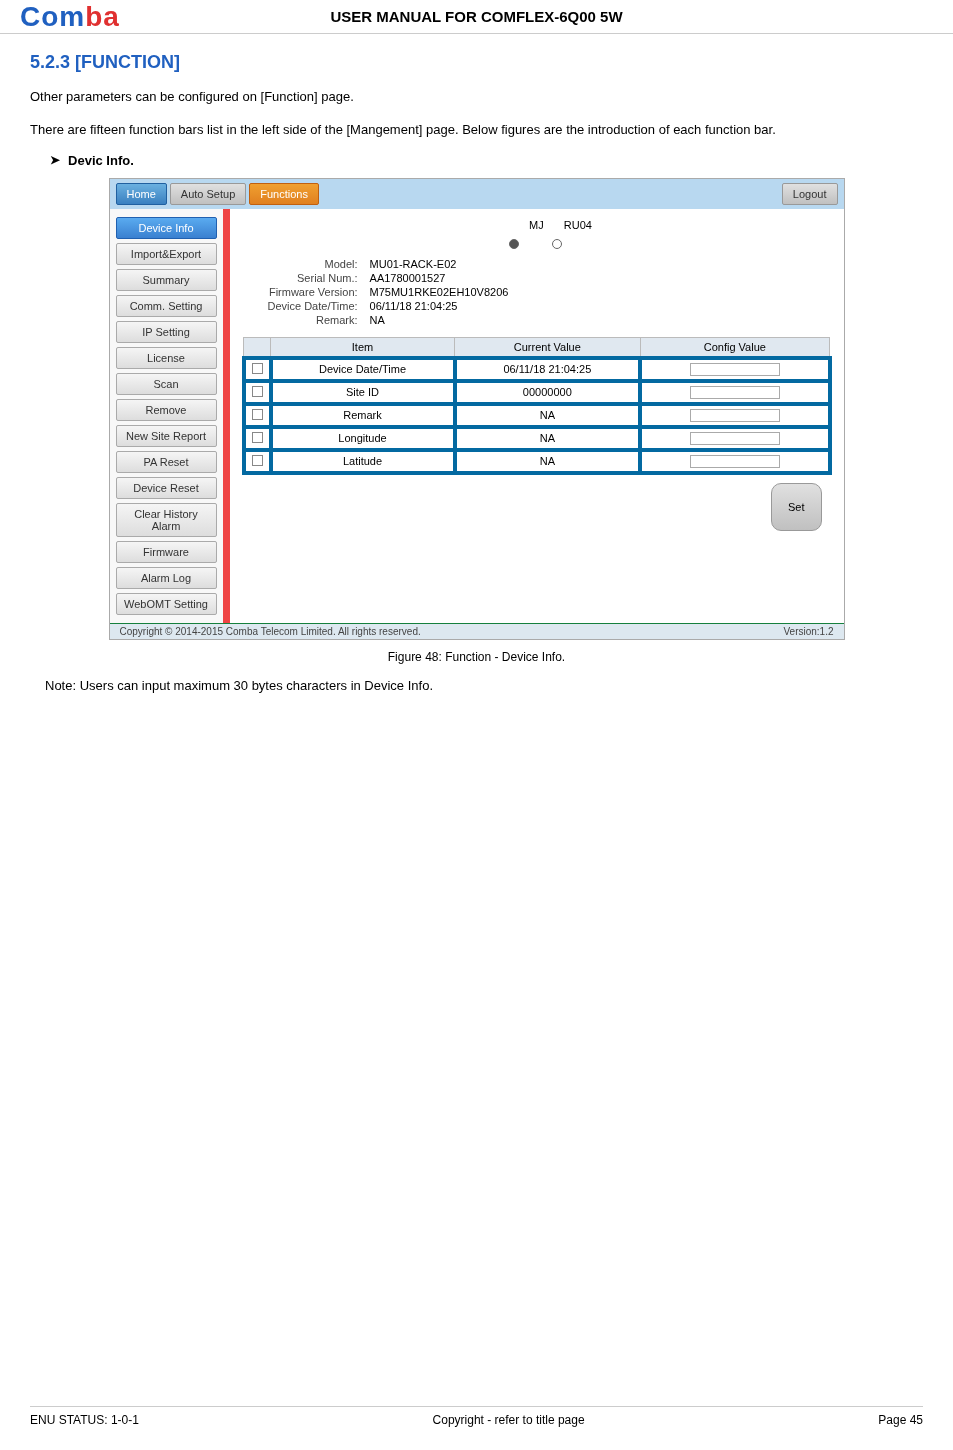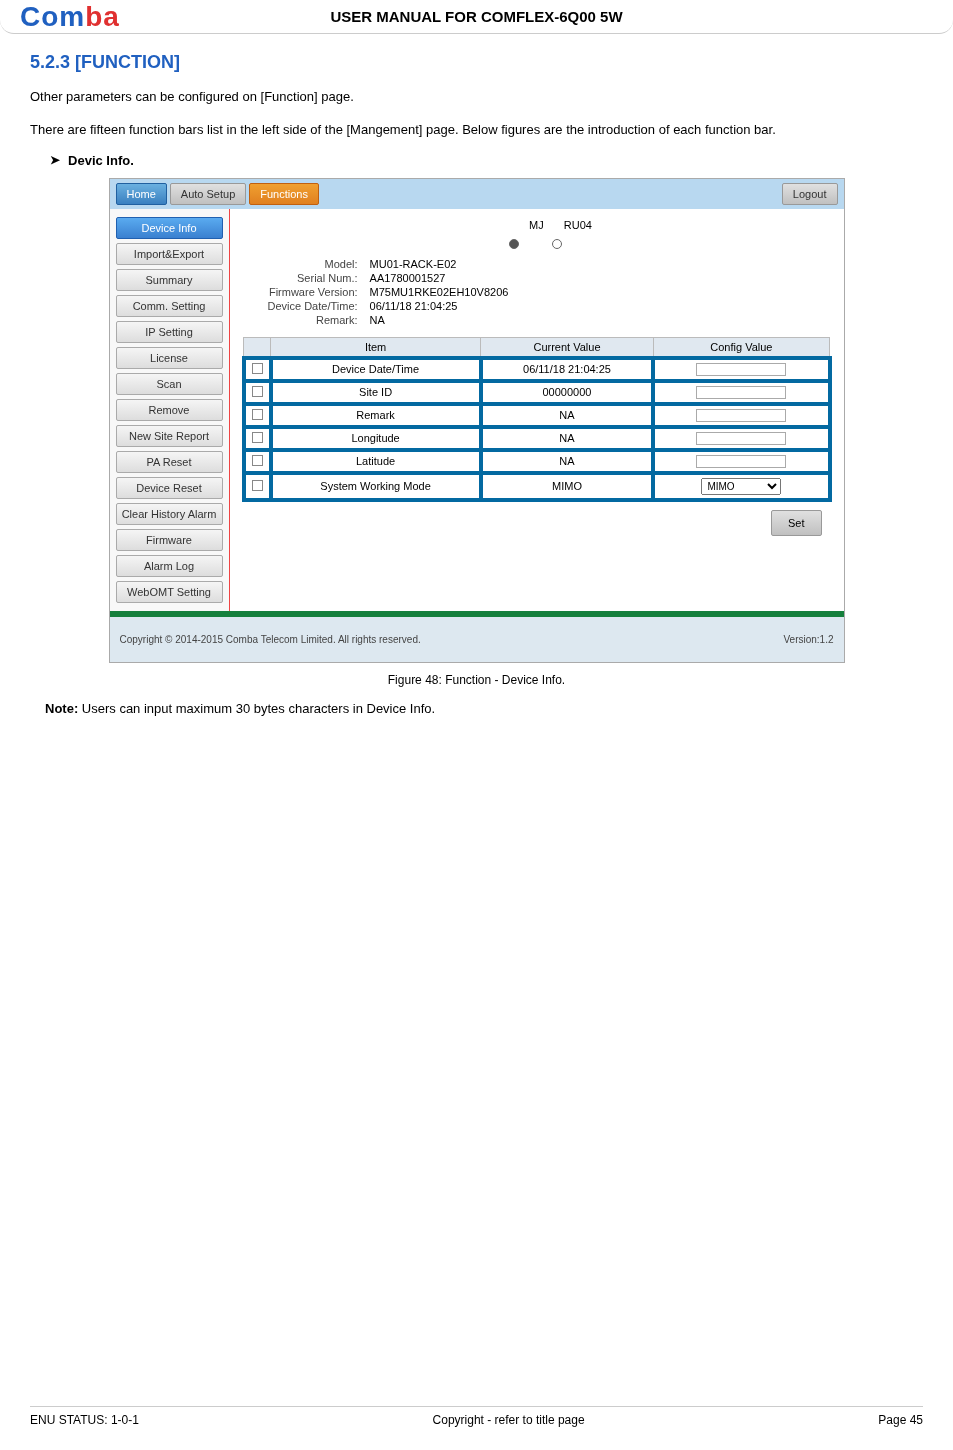--- a/index.html
+++ b/index.html
@@ -13,21 +13,20 @@
     }
 
     
     .header {
       display: flex;
       align-items: center;
       justify-content: center;
       padding: 8px 20px;
       border-bottom: 1px solid #ccc;
       position: relative;
-      border-radius: 14px;
     }
     .logo-area {
       position: absolute;
       left: 20px;
       top: 50%;
       transform: translateY(-50%);
     }
     .logo-text {
       font-size: 28px;
       font-weight: bold;
@@ -130,21 +129,21 @@
     
     .main-panel {
       display: flex;
       background: #fff;
     }
 
     
     .sidebar {
       width: 120px;
       background: #f8f8f8;
-      border-right: 1px solid #ef4444;
+      border-right: 7px solid #ef4444;
       padding: 8px 6px;
       display: flex;
       flex-direction: column;
       gap: 4px;
     }
     .sidebar-btn {
       width: 100%;
       padding: 4px 4px;
       font-size: 11px;
       text-align: center;
@@ -243,55 +242,55 @@
     .config-table td:nth-child(2) {
       text-align: center;
     }
 
     .set-btn-row {
       display: flex;
       justify-content: flex-end;
       margin-right: 10px;
     }
     .set-btn {
-      padding: 6px 16px;
+      padding: 17px 16px;
       font-size: 11px;
       background: linear-gradient(to bottom, #e0e0e0, #c0c0c0);
       border: 1px solid #999;
-      border-radius: 2px;
+      border-radius: 10px;
       cursor: pointer;
     }
 
     
     .screenshot-footer {
       background: #dde8f0;
-      padding: 17px 10px;
+      padding: 2px 10px;
       font-size: 10px;
       color: #444;
       display: flex;
       justify-content: space-between;
-      border-top: 6px solid #15803d;
+      border-top: 1px solid #15803d;
       gap: 16px;
     }
 
     
     .figure-caption {
       text-align: center;
       font-size: 12px;
       margin: 8px 0 14px 0;
       color: #000;
     }
 
     .note-text {
       font-size: 13px;
       margin: 8px 0;
       color: #000;
     }
     .note-text strong {
-      font-weight: bold;
+      font-weight: normal;
       padding-left: 15px;
     }
 
     
     .page-footer {
       position: absolute;
       bottom: 23px;
       left: 30px;
       right: 30px;
       display: flex;
@@ -444,30 +443,20 @@
               <td>Longitude</td>
               <td>NA</td>
               <td><input type="text" style="width: 90px; font-size: 10px; border: 1px solid rgb(170, 170, 170);"></td>
             </tr>
             <tr>
               <td><span class="cb"></span></td>
               <td>Latitude</td>
               <td>NA</td>
               <td><input type="text" style="width: 90px; font-size: 10px; border: 1px solid rgb(170, 170, 170);"></td>
             </tr>
-            <tr>
-              <td><span class="cb"></span></td>
-              <td>System Working Mode</td>
-              <td>MIMO</td>
-              <td>
-                <select class="mini">
-                  <option>MIMO</option>
-                </select>
-              </td>
-            </tr>
           </tbody>
         </table>
 
         <div class="set-btn-row">
           <button class="set-btn">Set</button>
         </div>
 
       </div>
     </div>
 

